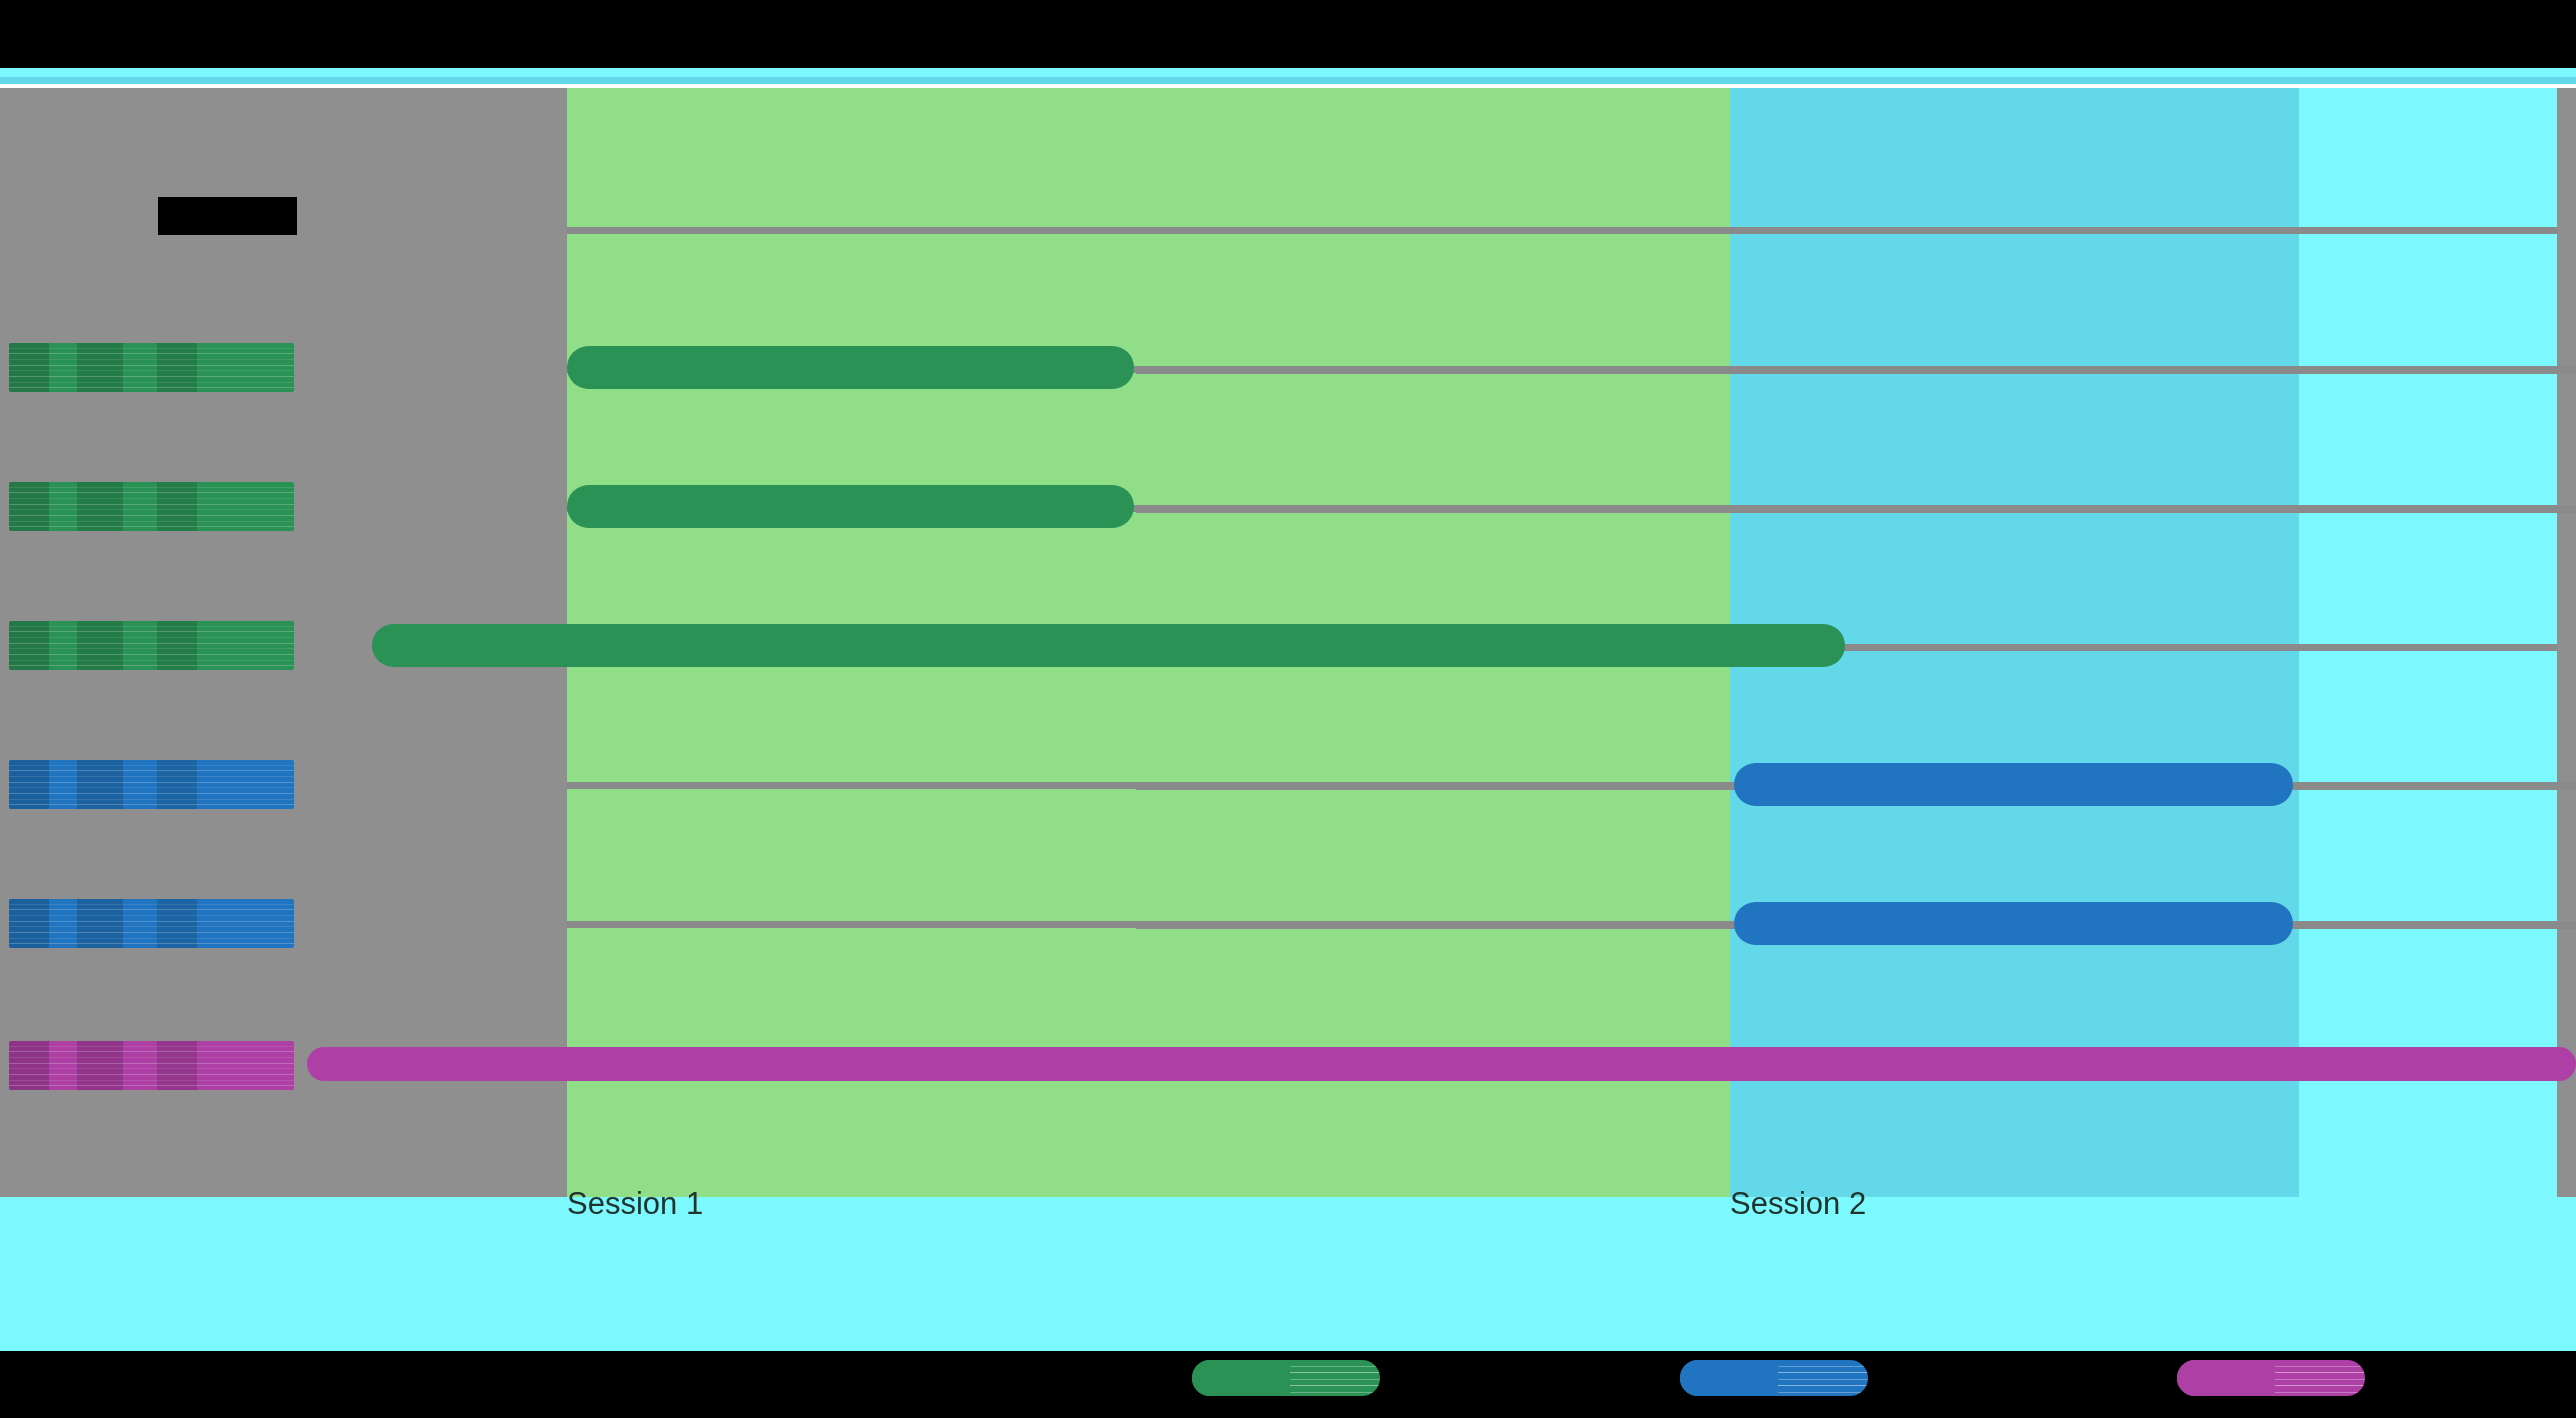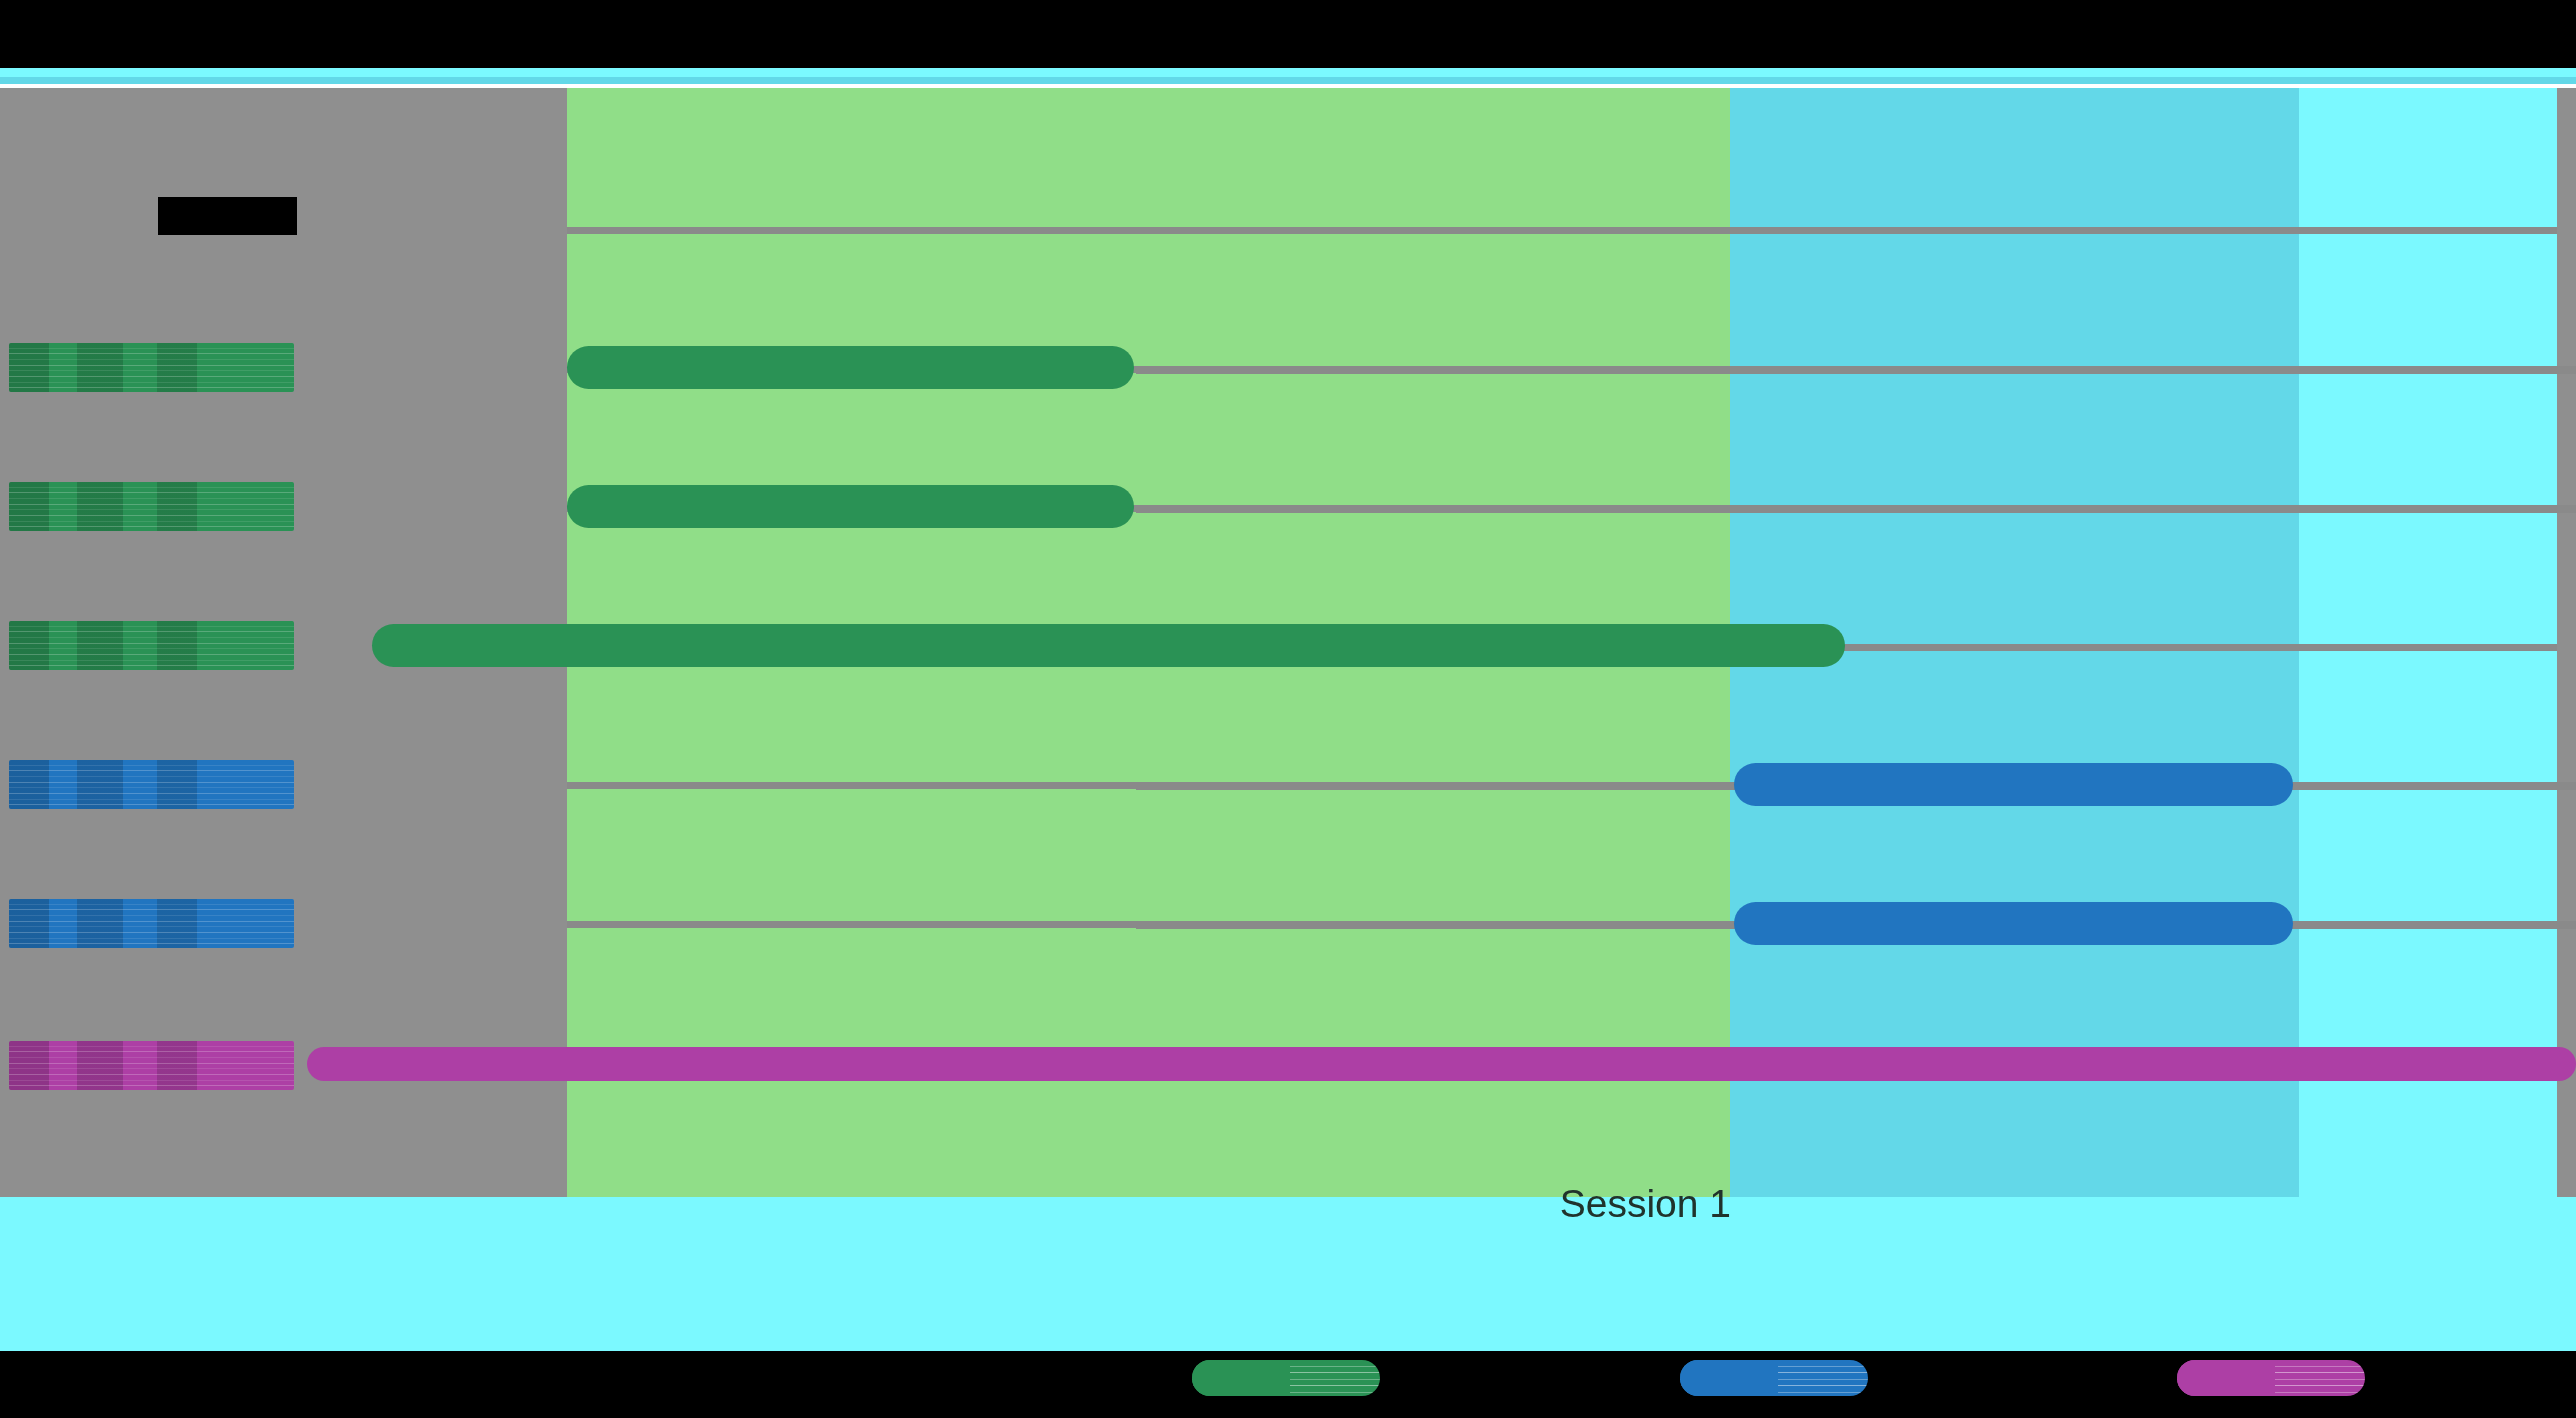--- a/index.html
+++ b/index.html
@@ -93,22 +93,22 @@
   
   .title-block{
     position:absolute;left:158px;top:109px;
     width:139px;height:38px;background:#000000;
   }
 
   
   .session-caption{
     position:absolute;
     top:1074px;height:84px;
-    display:flex;align-items:center;justify-content:flex-end;
-    font-size:39px;color:#20332C;
+    display:flex;align-items:center;justify-content:flex-start;
+    font-size:31px;color:#20332C;
   }
   .session-caption.s1{left:567px;width:1164px;}
   .session-caption.s2{left:1730px;width:569px;}
 
   
   .legend{
     position:absolute;left:0;top:1351px;
     width:2576px;height:68px;
     background:#000000;
   }
@@ -213,20 +213,23 @@
 
       <div class="title-block">
         
       </div>
 
     </div>
 
     <div class="session-caption s1">
       <span>Session 1</span>
     </div>
+    <div class="session-caption s2">
+      <span>Session 2</span>
+    </div>
 
   </div>
 
   <div class="legend">
 
     <div class="legend-item" style="left:1192px;">
       <div class="legend-swatch green">
         <span class="scan"></span>
         <span class="half" style="background:#2A9255;"></span>
       </div>

